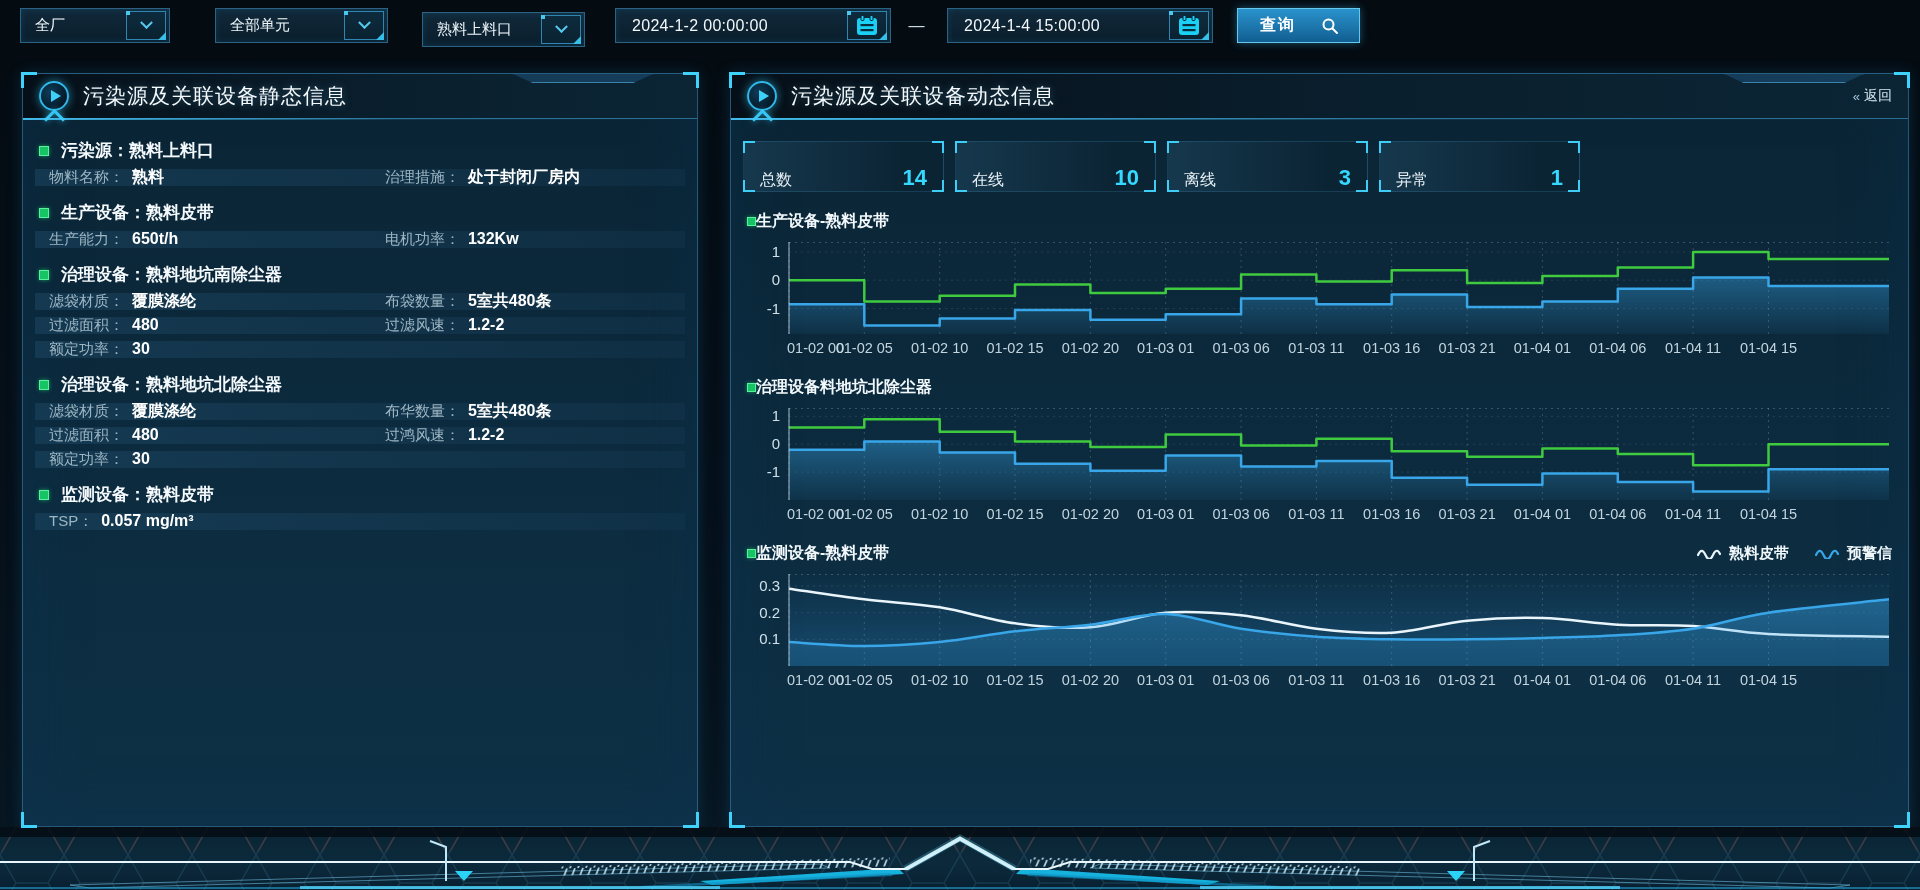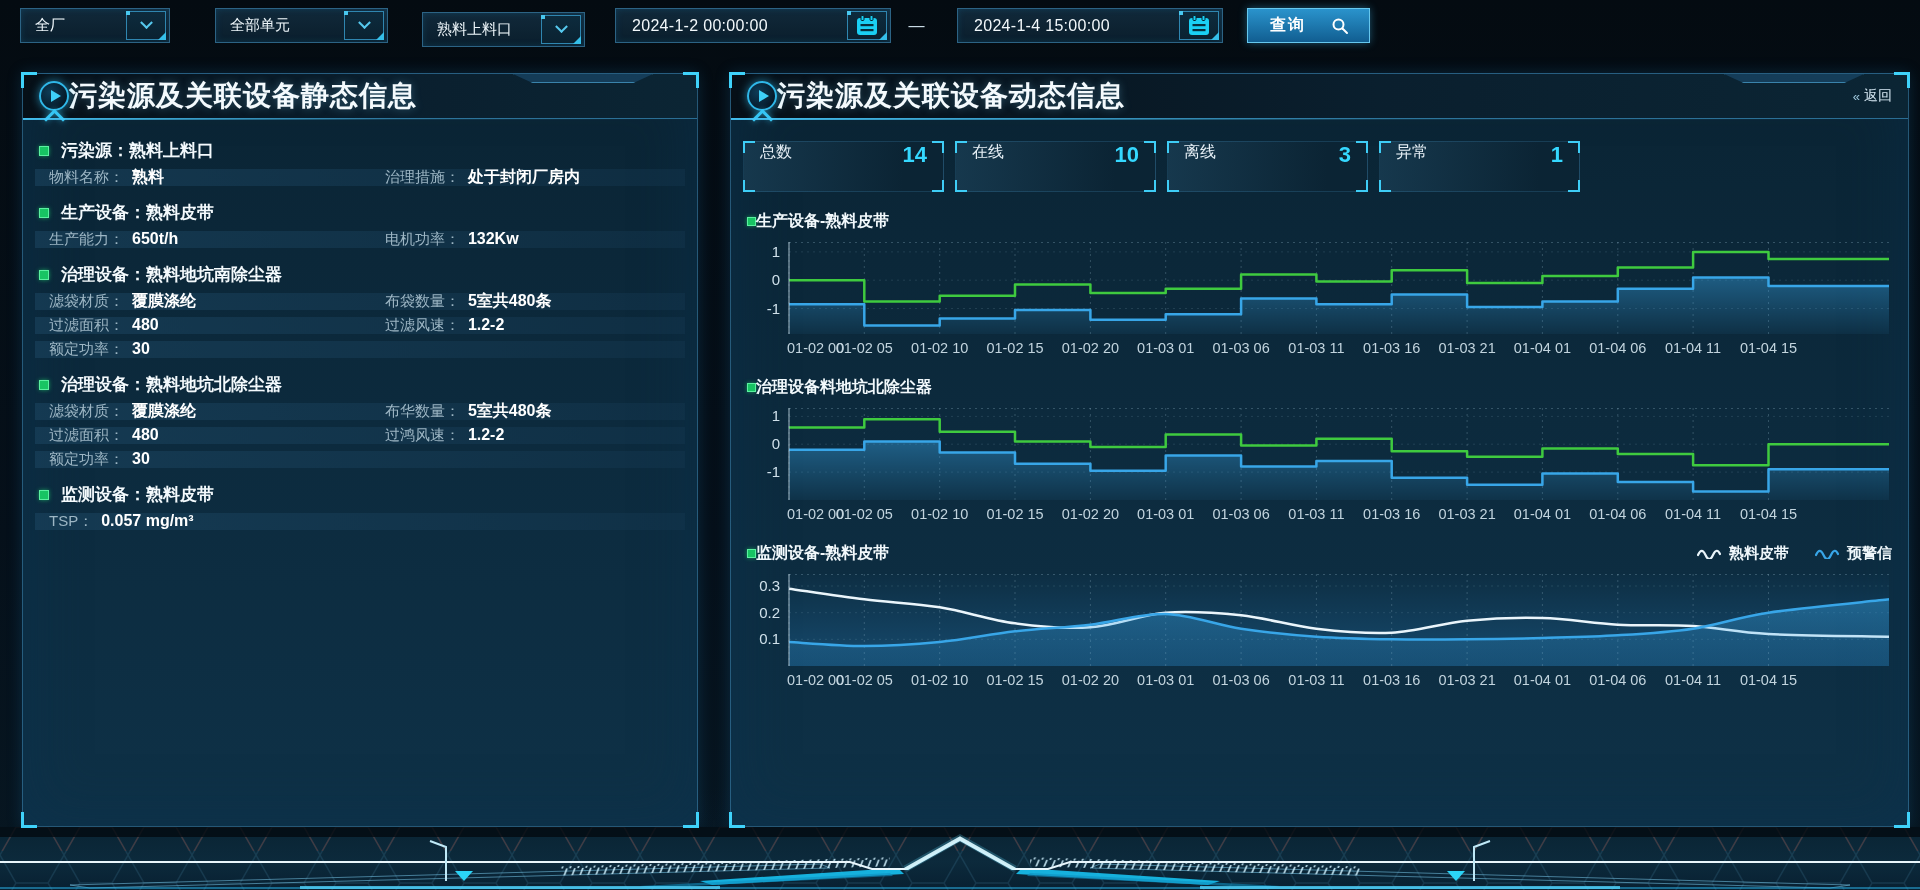--- a/index.html
+++ b/index.html
@@ -29,21 +29,21 @@
   }
   .chev-box::before, .cal-box::before {
     content:""; position:absolute; top:-1px; left:-1px; width:4px; height:4px; background:#49c8f0;
   }
   .chev-box::after, .cal-box::after {
     content:""; position:absolute; right:-1px; bottom:-1px;
     border-bottom:8px solid #35bfe9; border-left:8px solid transparent;
   }
   .chev { width:9px; height:9px; border-right:2px solid #56c9ee; border-bottom:2px solid #56c9ee; transform:rotate(45deg) translate(-2px,-2px); }
   .dd1{ width:150px; } .dd2{ width:173px; margin-left:45px; } .dd3{ width:163px; margin-left:34px;margin-top:8px; }
-  .date1{ width:276px; margin-left:30px; } .date2{ width:266px; margin-left:28px; }
+  .date1{ width:276px; margin-left:30px; } .date2{ width:266px; margin-left:18px; }
   .date-text{ flex:1; padding:0 16px; font-size:16px; color:#f2f8fb; letter-spacing:.3px; white-space:nowrap; }
   .range-sep{ width:25px; text-align:center; color:#cfe2ec; font-size:16px; margin-left:13px; }
   .query-btn {
     margin-left:24px; width:123px; height:35px; display:flex; align-items:center; justify-content:space-between;
     padding:0 20px 0 22px; cursor:pointer;
     background:linear-gradient(180deg,#2a93cc 0%,#115e91 100%);
     border:1px solid #66c8ee; box-shadow:0 0 8px rgba(60,170,220,.45);
     font-size:16px; color:#fff; font-weight:bold; letter-spacing:2px;
   }
 
@@ -75,39 +75,39 @@
   .hd-icon {
     width:30px; height:30px; border-radius:50%; position:relative; flex:0 0 auto;
     background:radial-gradient(circle at 35% 35%, #0e3c57, #051827 75%);
     border:2px solid #2fb7e8; box-shadow:0 0 10px rgba(47,183,232,.65);
     display:flex; align-items:center; justify-content:center;
   }
   .hd-icon .tri { width:0; height:0; border-left:10px solid #3ed0f8; border-top:6px solid transparent; border-bottom:6px solid transparent; margin-left:3px; }
   .hd-chev { position:absolute; left:24px; bottom:-9px; width:15px; height:15px;
     border-left:3px solid #35c6f4; border-top:3px solid #35c6f4; transform:rotate(45deg);
     filter:drop-shadow(0 0 3px rgba(53,198,244,.8)); }
-  .panel-title { font-size:28px; font-weight:bold; color:#f4fafd; letter-spacing:1px;
+  .panel-title { margin-left:14px; font-size:21px; font-weight:normal; color:#f4fafd; letter-spacing:1px;
     text-shadow:0 0 8px rgba(120,210,250,.35); }
   .back-link { margin-left:auto; font-size:14px; color:#d7e9f4; cursor:pointer; display:flex; align-items:center; gap:6px; }
   .back-link .chevs { font-size:13px; color:#9fc8dd; letter-spacing:-2px; }
 
   
   .static-list { padding:12px 12px 0 12px; }
   .sec-row { display:flex; align-items:center; padding:8px 4px 7px 4px; }
   .bullet { width:10px; height:10px; background:#17c463; border:1px solid #5bf0a0; box-shadow:0 0 4px rgba(30,220,110,.6); flex:0 0 auto; }
   .sec-title { margin-left:12px; font-size:17px; font-weight:bold; color:#f4fafd; }
   .kv-row { display:flex; background:linear-gradient(90deg, rgba(28,70,98,.55), rgba(22,58,84,.35)); margin-bottom:7px; padding:0 14px; height:17px; align-items:center; }
   .kv-cell { display:flex; align-items:baseline; min-width:0; }
   .kv-cell.c0 { width:54%; } .kv-cell.c1 { flex:1; }
   .kv-label { font-size:15px; color:#9db6c4; white-space:nowrap; }
   .kv-value { font-size:16px; font-weight:bold; color:#ffffff; margin-left:8px; white-space:nowrap; }
 
   
   .stats-row { display:flex; gap:11px; padding:22px 12px 0 12px; }
-  .stat-card { position:relative; width:201px; height:51px; display:flex; align-items:flex-start; justify-content:space-between;
+  .stat-card { position:relative; width:201px; height:51px; display:flex; align-items:flex-end; justify-content:space-between;
     padding:0 16px; background:linear-gradient(90deg,#16384d 0%, #0b2434 80%);
     border:1px solid rgba(70,150,200,.22); }
   .sc { position:absolute; width:12px; height:12px; }
   .sc.tl{ top:-1px; left:-1px; border-top:2px solid #3ecdf6; border-left:2px solid #3ecdf6; }
   .sc.tr{ top:-1px; right:-1px; border-top:2px solid #3ecdf6; border-right:2px solid #3ecdf6; }
   .sc.bl{ bottom:-1px; left:-1px; border-bottom:2px solid #3ecdf6; border-left:2px solid #3ecdf6; }
   .sc.br{ bottom:-1px; right:-1px; border-bottom:2px solid #3ecdf6; border-right:2px solid #3ecdf6; }
   .stat-label { font-size:16px; color:#e6eff5; }
   .stat-value { font-size:22px; font-weight:bold; color:#35d8ff; }
 

